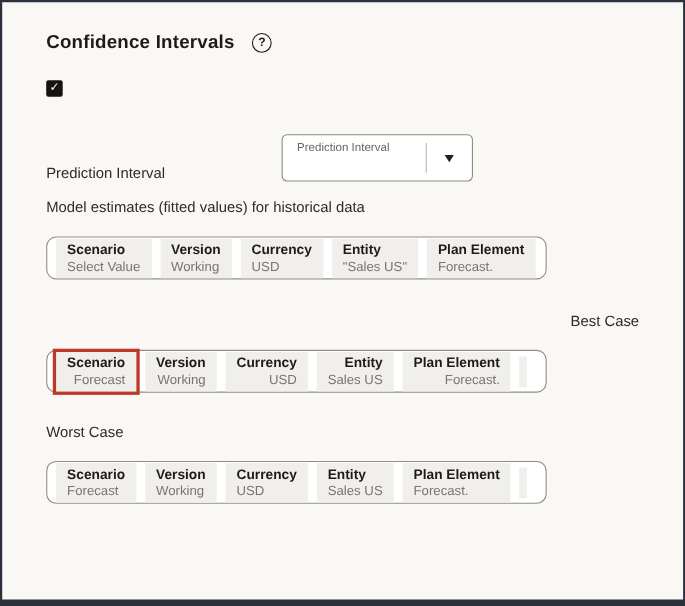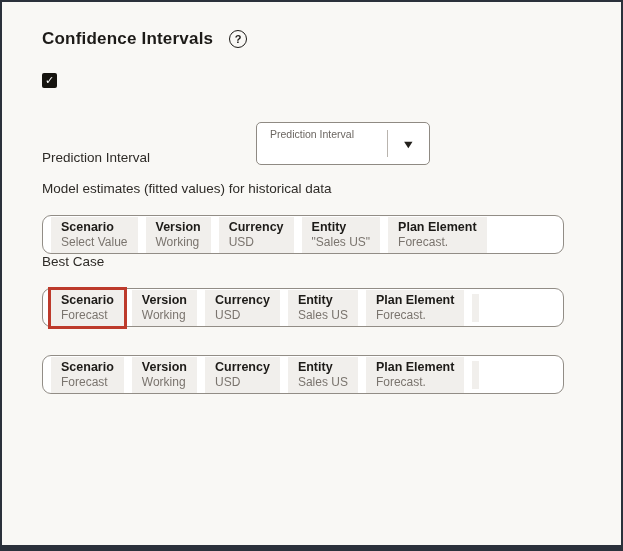--- a/index.html
+++ b/index.html
@@ -57,24 +57,24 @@
   .dropdown-float-label{font-size:10.5px;color:#6b6661;display:block;}
   .dropdown-value{font-size:15.5px;color:#25221e;display:block;margin-top:1px;}
   .dropdown-caret{
     flex:0 0 42px;display:flex;align-items:center;justify-content:center;
     border-left:1px solid #b9b4ae;margin:7px 0;
   }
   .dropdown-caret span{font-size:11px;color:#23201c;transform:scaleX(1.3);}
   
   .section-label{font-size:13.5px;color:#2e2b27;}
   .ml-section{margin-top:16px;}
-  .bc-section{}
+  .bc-section{margin-top:30px;text-align:right;}
   .wc-section{margin-top:28px;}
   .chip-row{
-    margin-top:19px;width:522px;height:39px;
+    margin-top:19px;width:455px;height:39px;
     background:#fff;border:1px solid var(--row-border);border-radius:9px;
     display:flex;align-items:center;padding:0 8px;gap:8px;
   }
   .chip{
     background:var(--chip-bg);
     padding:3px 10px 4px 10px;
     min-width:64px;
     cursor:pointer;
   }
   .chip-title{font-size:12.5px;font-weight:700;color:var(--text-dark);white-space:nowrap;}
@@ -162,20 +162,21 @@
       </div>
       <div class="chip">
         <div class="chip-title">Plan Element</div>
         <div class="chip-value">Forecast.</div>
       </div>
       <div class="partial-chip"></div>
     </div>
   </div>
 
   <div class="wc-section">
+    <div class="section-label">Worst Case</div>
     <div class="chip-row">
       <div class="chip">
         <div class="chip-title">Scenario</div>
         <div class="chip-value">Forecast</div>
       </div>
       <div class="chip">
         <div class="chip-title">Version</div>
         <div class="chip-value">Working</div>
       </div>
       <div class="chip">

